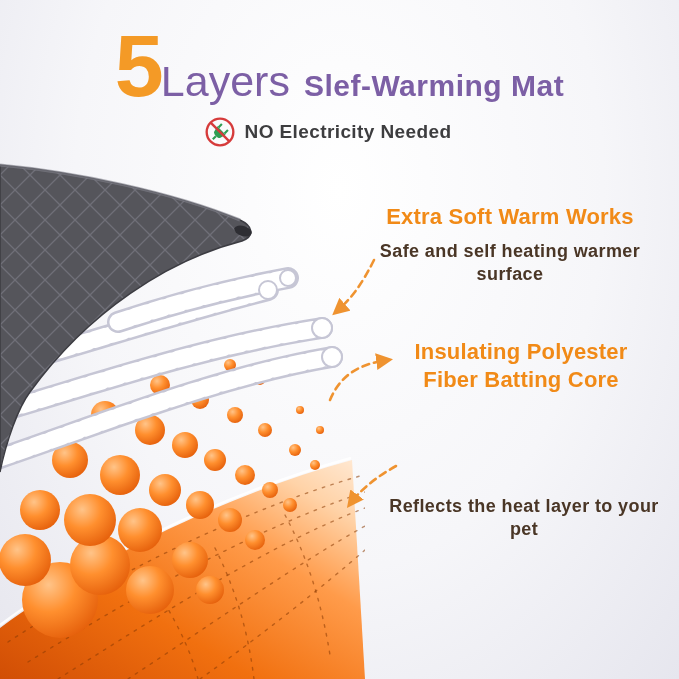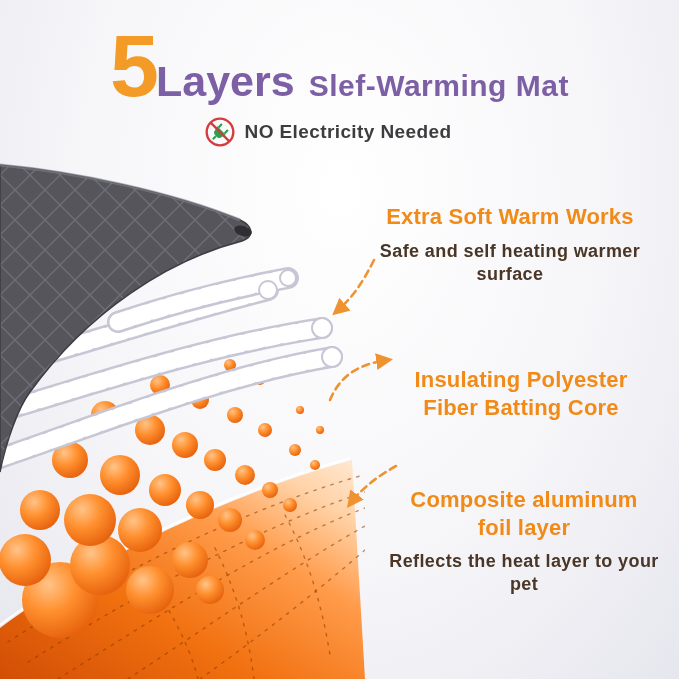--- a/index.html
+++ b/index.html
@@ -7,31 +7,31 @@
   .stage{
     position:relative;width:679px;height:679px;overflow:hidden;
     background:radial-gradient(ellipse at 50% 28%, #ffffff 0%, #f6f6f9 55%, #e6e6ee 100%);
   }
   .illustration{position:absolute;left:0;top:160px;}
   .arrows{position:absolute;left:0;top:0;pointer-events:none;}
   .arr{fill:none;stroke:var(--arrow,#ef9330);stroke-width:2.6;stroke-dasharray:7 5;stroke-linecap:round;}
 
   .title{position:absolute;top:22px;left:0;width:100%;display:flex;justify-content:center;align-items:baseline;}
   .t-num{font-size:88px;font-weight:bold;color:var(--title-number,#f49a26);line-height:1;letter-spacing:-3px;}
-  .t-word{font-size:43px;font-weight:bold;color:var(--title-text,#7c5fa5);letter-spacing:0px;}
+  .t-word{font-size:43px;font-weight:normal;color:var(--title-text,#7c5fa5);letter-spacing:0px;}
   .t-rest{font-size:30px;font-weight:bold;color:var(--title-text,#7c5fa5);margin-left:14px;letter-spacing:.5px;}
 
   .badge{position:absolute;top:116px;left:0;width:100%;display:flex;justify-content:center;align-items:center;gap:9px;transform:translateX(-12px);}
   .badge-label{font-size:19px;font-weight:bold;color:#3d3d3f;letter-spacing:.4px;}
 
   .callout{position:absolute;text-align:center;}
   .heading{font-weight:bold;color:var(--heading,#f18a17);white-space:pre-line;font-size:22px;line-height:1.25;letter-spacing:.2px;}
   .sub{font-weight:bold;color:var(--subtext,#4a3626);font-size:18px;margin-top:9px;letter-spacing:.4px;line-height:1.3;}
   .c1{left:356px;top:203px;width:308px;}
-  .c2{left:372px;top:338px;width:298px;margin-top:28px;}
+  .c2{left:372px;top:338px;width:298px;}
   .c3{left:380px;top:486px;width:288px;}
 
   .rope-u{stroke:#c6c6d5;stroke-width:22;}
   .rope-w{stroke:#ffffff;stroke-width:17;stroke-dasharray:12 6;}
   .dot{stroke:#8a3a04;stroke-width:1.4;fill:none;stroke-dasharray:2.5 6.5;opacity:.55;stroke-linecap:round;}
 </style>
 </head>
 <body>
 
 <div class="stage">
@@ -161,18 +161,16 @@
     <div class="heading">Extra Soft Warm Works</div>
     <div class="sub">Safe and self heating warmer surface</div>
   </div>
 
   <div class="callout c2">
     <div class="heading">Insulating Polyester
 Fiber Batting Core</div>
   </div>
 
   <div class="callout c3">
-    <div class="heading">Composite aluminum
-foil layer</div>
     <div class="sub">Reflects the heat layer to your pet</div>
   </div>
 
 </div>
 
 </body></html>

